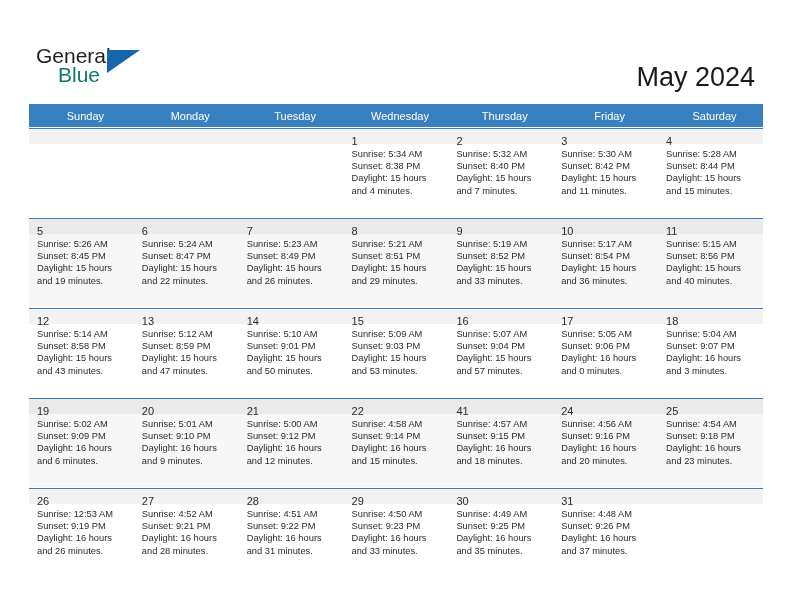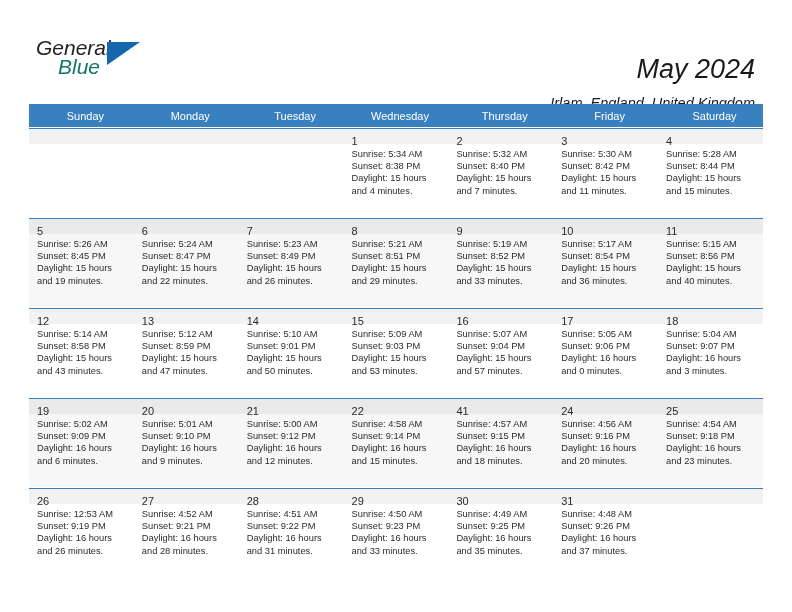--- a/index.html
+++ b/index.html
@@ -18,24 +18,23 @@
     position: relative;
     width: 792px;
     height: 612px;
     box-sizing: border-box;
   }
 
   
   .header {
     position: absolute;
     left: 0;
-    top: 0;
+    top: 8px;
     width: 792px;
     height: 88px;
-    font-style: italic;
   }
   .logo {
     position: absolute;
     left: 36px;
     top: 36px;
     width: 110px;
     height: 46px;
   }
   .logo-general {
     position: absolute;

